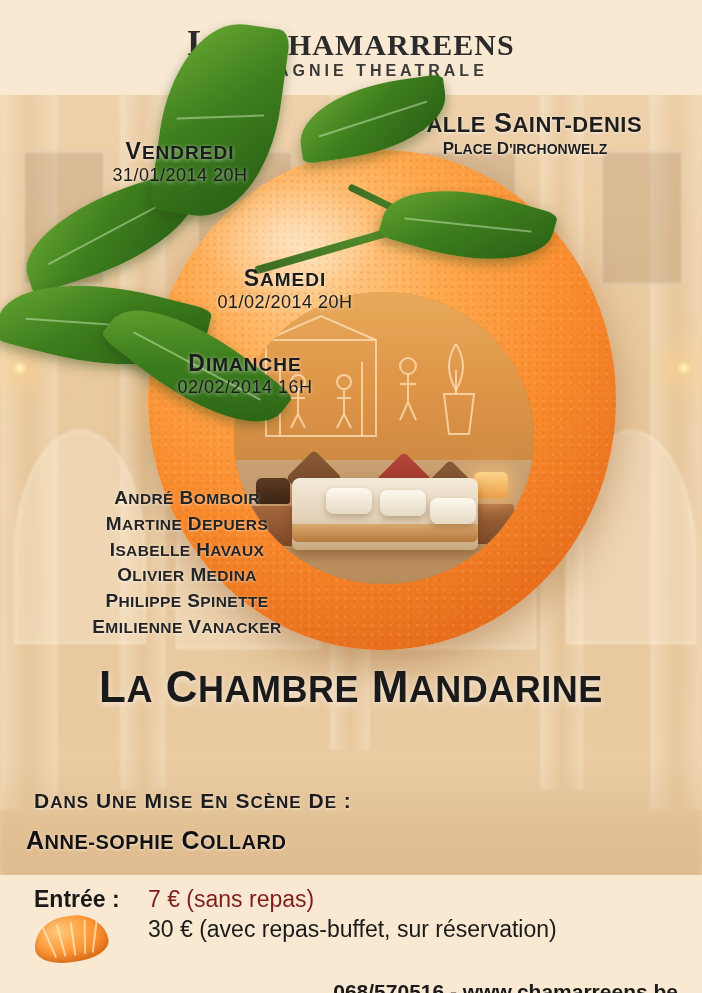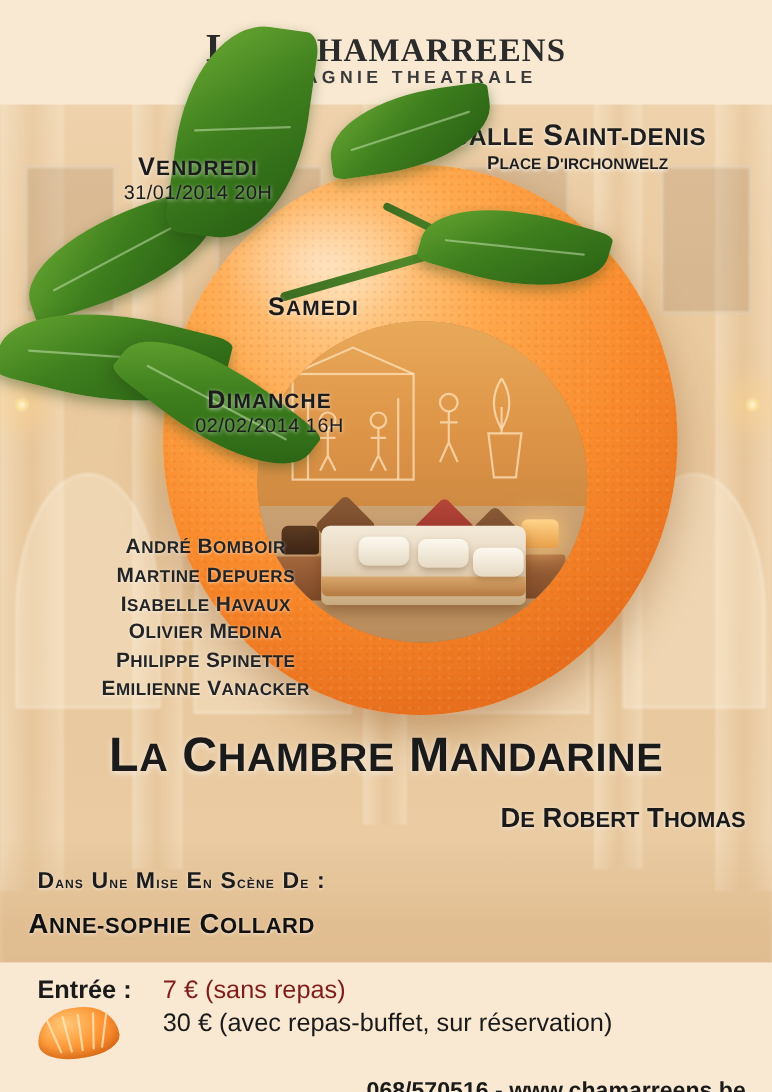--- a/index.html
+++ b/index.html
@@ -191,21 +191,21 @@
   .dir-label {
     position: absolute;
     left: 34px; top: 789px;
     font-family: "Liberation Sans", sans-serif;
     font-size: 21px;
     font-weight: bold;
     color: #1c1c1c;
     letter-spacing: 1px;
     text-shadow: 0 1px 3px rgba(255,255,255,0.6);
   }
-  .dir-label .sc { font-size: 11px; }
+  .dir-label .sc { font-size: 17px; }
   .dir-name {
     position: absolute;
     left: 26px; top: 826px;
     font-family: "Liberation Sans", sans-serif;
     font-size: 25px;
     font-weight: bold;
     color: #111;
     letter-spacing: 0.5px;
     text-shadow: 0 1px 3px rgba(255,255,255,0.6);
   }
@@ -481,37 +481,37 @@
     <div class="leaf" style="left:150px;  top:-66px; width:150px; height:70px; transform: rotate(-8deg);"></div>
     <div class="leaf" style="left:236px;  top:40px;  width:168px; height:70px; transform: rotate(16deg);"></div>
   </div>
 
   <div id="date0" class="dates">
     <div class="date-line date-day">V<span class="sc">ENDREDI</span></div>
     <div class="date-line date-when">31/01/2014 20H</div>
   </div>
   <div id="date1" class="dates">
     <div class="date-line date-day">S<span class="sc">AMEDI</span></div>
+    <div class="date-line date-when">01/02/2014 20H</div>
   </div>
   <div id="date2" class="dates">
     <div class="date-line date-day">D<span class="sc">IMANCHE</span></div>
     <div class="date-line date-when">02/02/2014 16H</div>
   </div>
 
   <div class="cast">
     <div>A<span class="sc">NDRÉ</span> B<span class="sc">OMBOIR</span></div>
     <div>M<span class="sc">ARTINE</span> D<span class="sc">EPUERS</span></div>
     <div>I<span class="sc">SABELLE</span> H<span class="sc">AVAUX</span></div>
     <div>O<span class="sc">LIVIER</span> M<span class="sc">EDINA</span></div>
     <div>P<span class="sc">HILIPPE</span> S<span class="sc">PINETTE</span></div>
     <div>E<span class="sc">MILIENNE</span> V<span class="sc">ANACKER</span></div>
   </div>
 
   <div class="title">L<span class="sc">A</span> C<span class="sc">HAMBRE</span> M<span class="sc">ANDARINE</span></div>
-  <div class="author">D<span class="sc">E</span> R<span class="sc">OBERT</span> T<span class="sc">HOMAS</span></div>
 
   <div class="dir-label">D<span class="sc">ANS</span> U<span class="sc">NE</span> M<span class="sc">ISE</span> E<span class="sc">N</span> S<span class="sc">CÈNE</span> D<span class="sc">E</span> :</div>
   <div class="dir-name">A<span class="sc">NNE-SOPHIE</span> C<span class="sc">OLLARD</span></div>
 
   <div class="segment">
     <div class="flesh"></div>
     <div class="v" style="left:14px; transform: rotate(-16deg);"></div>
     <div class="v" style="left:26px; transform: rotate(-7deg);"></div>
     <div class="v" style="left:38px;"></div>
     <div class="v" style="left:50px; transform: rotate(7deg);"></div>

